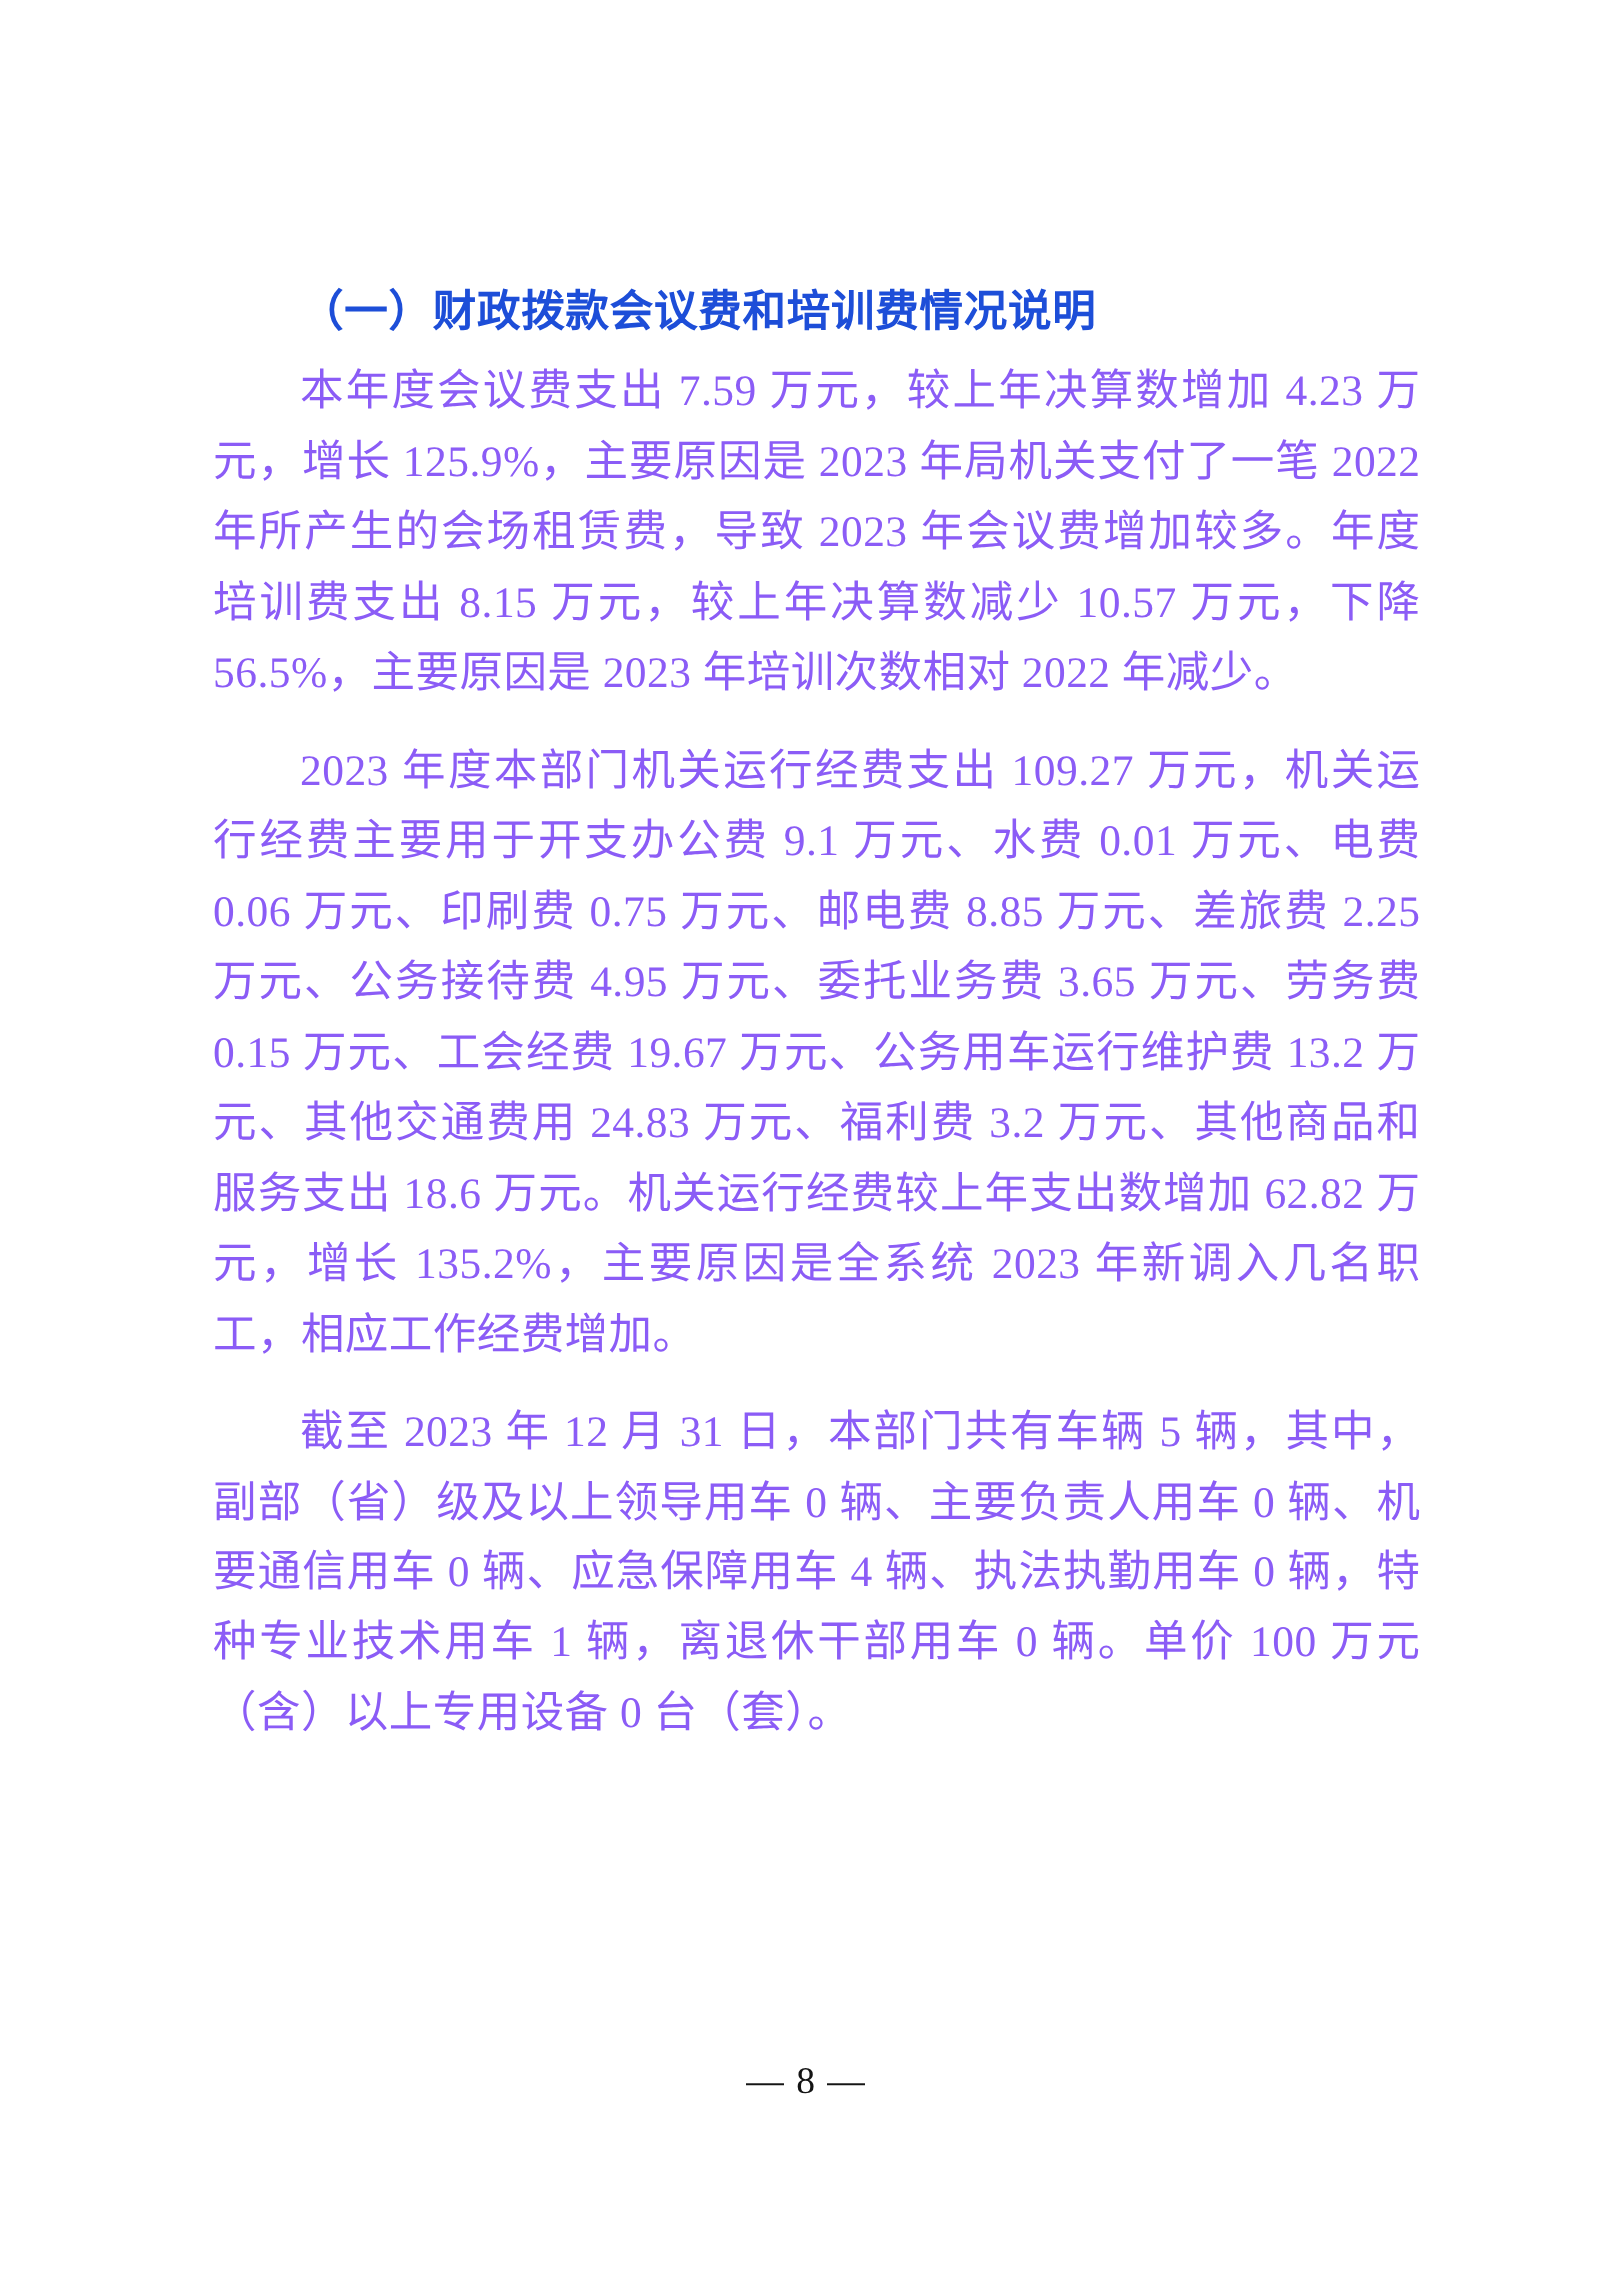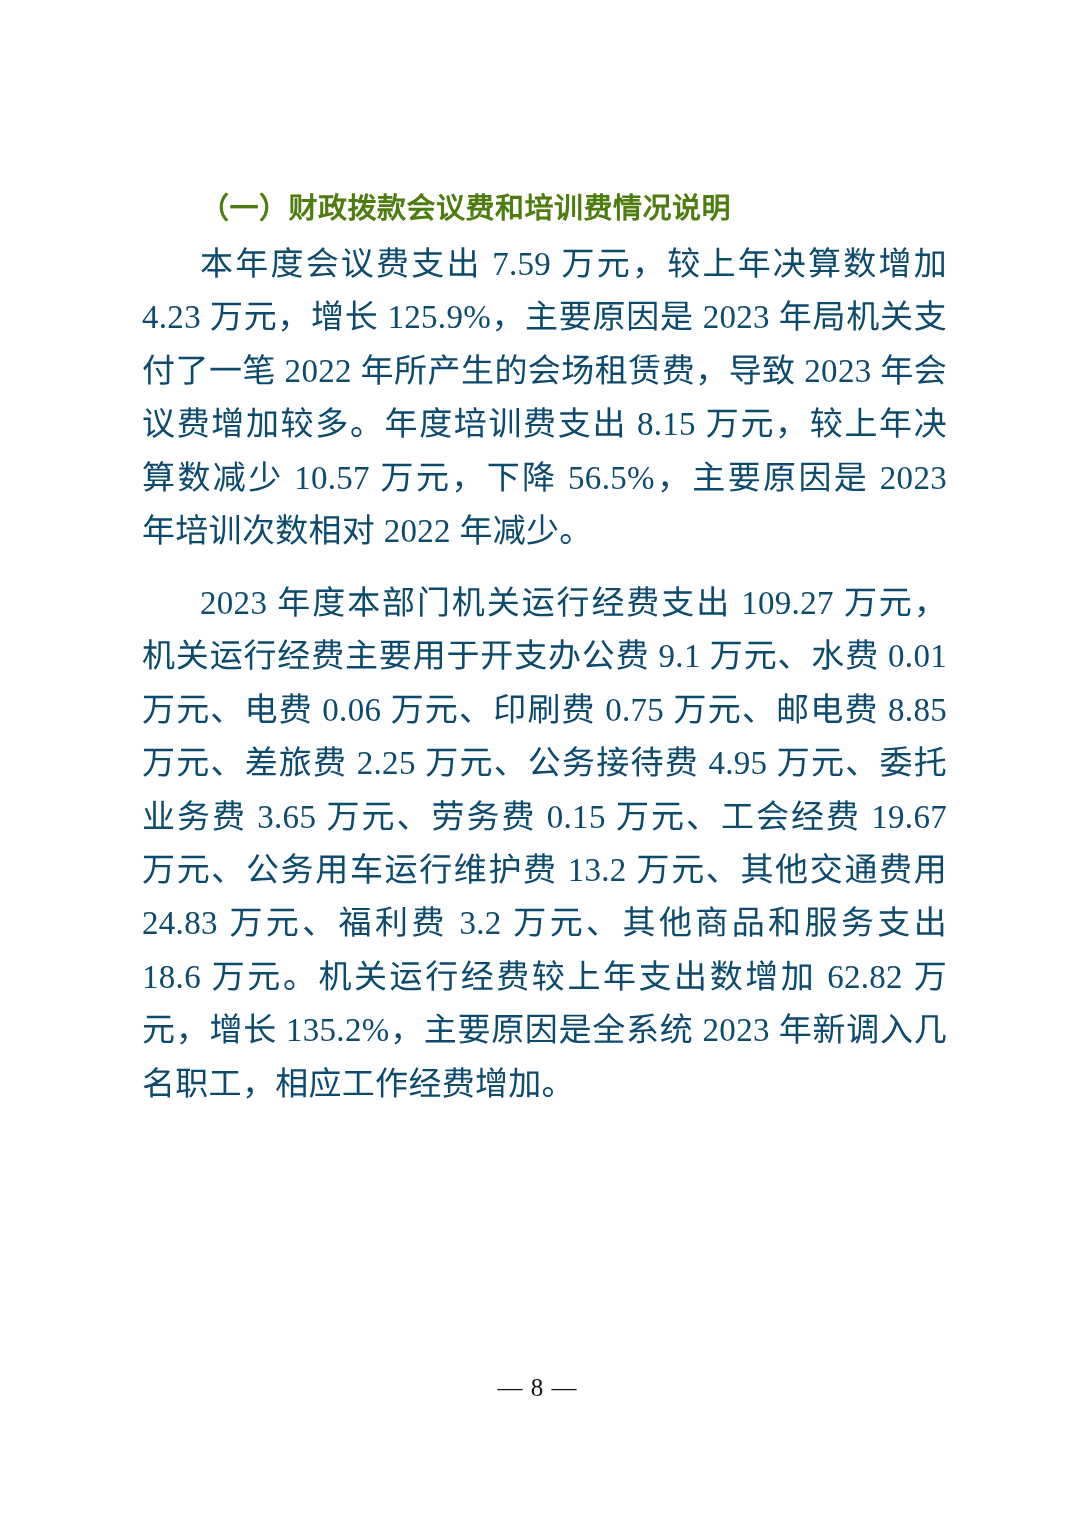--- a/index.html
+++ b/index.html
@@ -29,31 +29,31 @@
     width: 805px;
   }
   .heading {
     font-family: "Liberation Serif", "DejaVu Serif", serif;
     font-weight: bold;
     font-size: 29px;
     line-height: 1.62;
     letter-spacing: 0.5px;
     text-indent: 58px;
     margin: 0 0 6px 0;
-    color: #4d7c0f;
+    color: #1d4ed8;
   }
   .para {
-    font-size: 33px;
+    font-size: 29px;
     line-height: 1.62;
     letter-spacing: 0.3px;
     text-indent: 58px;
     margin: 0 0 6px 0;
     text-align: justify;
     text-justify: inter-ideograph;
-    color: #0c4a6e;
+    color: #8b5cf6;
   }
   .para:last-child {
     margin-bottom: 0;
   }
   .block {
     margin-bottom: 18px;
   }
   .footer {
     position: absolute;
     left: 0;
@@ -78,20 +78,21 @@
     <div class="block">
       <p class="heading">（一）财政拨款会议费和培训费情况说明</p>
       <p class="para">本年度会议费支出 7.59 万元，较上年决算数增加 4.23 万元，增长 125.9%，主要原因是 2023 年局机关支付了一笔 2022 年所产生的会场租赁费，导致 2023 年会议费增加较多。年度培训费支出 8.15 万元，较上年决算数减少 10.57 万元，下降 56.5%，主要原因是 2023 年培训次数相对 2022 年减少。</p>
     </div>
 
     <div class="block">
       <p class="para">2023 年度本部门机关运行经费支出 109.27 万元，机关运行经费主要用于开支办公费 9.1 万元、水费 0.01 万元、电费 0.06 万元、印刷费 0.75 万元、邮电费 8.85 万元、差旅费 2.25 万元、公务接待费 4.95 万元、委托业务费 3.65 万元、劳务费 0.15 万元、工会经费 19.67 万元、公务用车运行维护费 13.2 万元、其他交通费用 24.83 万元、福利费 3.2 万元、其他商品和服务支出 18.6 万元。机关运行经费较上年支出数增加 62.82 万元，增长 135.2%，主要原因是全系统 2023 年新调入几名职工，相应工作经费增加。</p>
     </div>
 
     <div class="block">
+      <p class="para">截至 2023 年 12 月 31 日，本部门共有车辆 5 辆，其中，副部（省）级及以上领导用车 0 辆、主要负责人用车 0 辆、机要通信用车 0 辆、应急保障用车 4 辆、执法执勤用车 0 辆，特种专业技术用车 1 辆，离退休干部用车 0 辆。单价 100 万元（含）以上专用设备 0 台（套）。</p>
     </div>
 
   </div>
 
   <div class="footer">
     <span class="page-number-wrap">— 8 —</span>
   </div>
 </div>
 
 </body></html>

